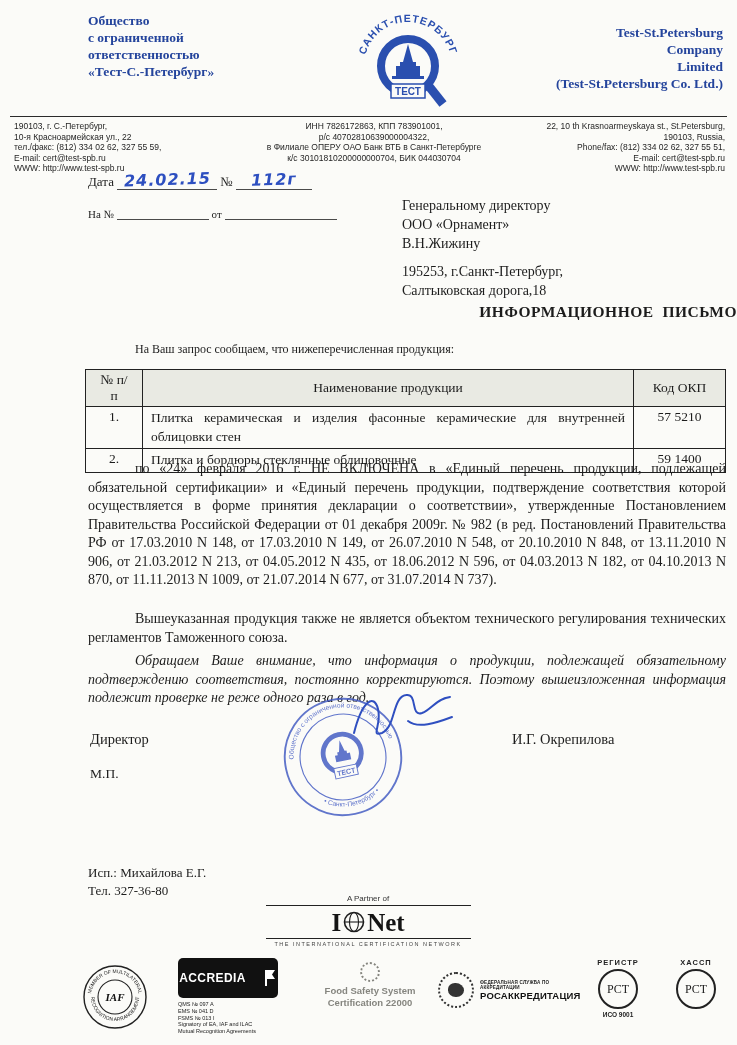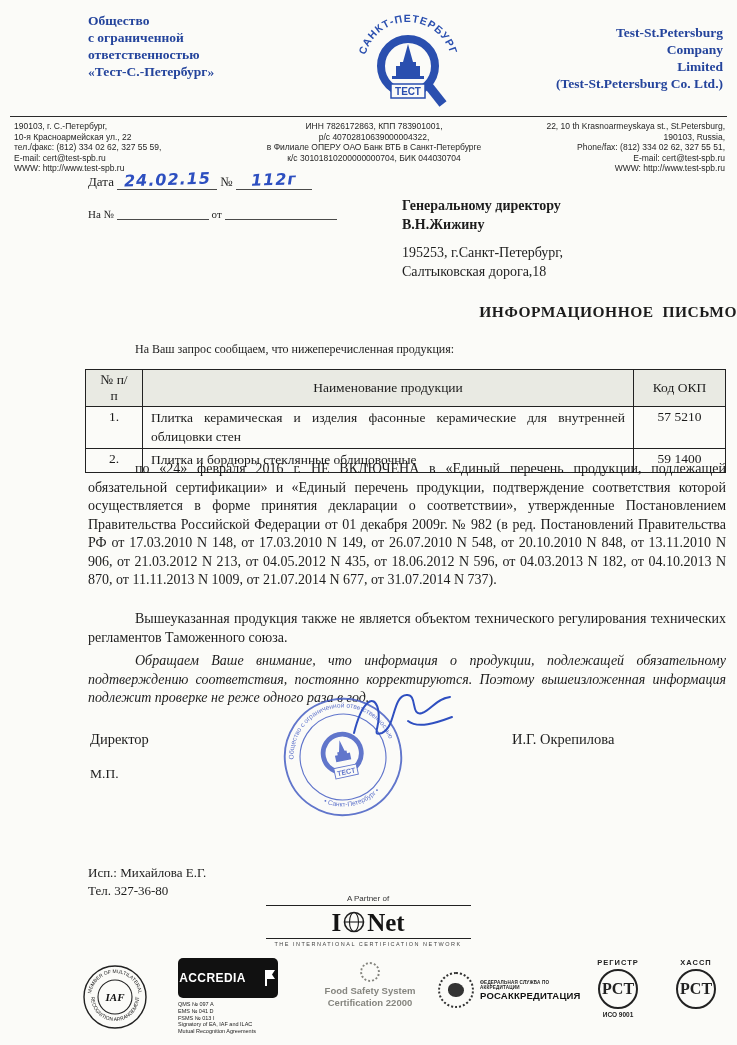--- a/index.html
+++ b/index.html
@@ -23,21 +23,21 @@
   .u{display:inline-block;border-bottom:1px solid #4a4a4a;text-align:center;vertical-align:bottom}
   .u-date{min-width:100px}
   .u-num{min-width:76px}
   .hand{font-family:"DejaVu Sans",sans-serif;font-style:italic;font-weight:600;color:#2d4fc0;
         font-size:16px;letter-spacing:1px;display:inline-block;transform:rotate(-2deg)}
   .ref-line{left:88px;top:208px;font-size:11px}
   .blank{display:inline-block;border-bottom:1px solid #4a4a4a;height:12px;vertical-align:bottom}
 
   
   .recipient{left:402px;top:196px;width:270px;font-size:14px;line-height:19px}
-  .recipient .bold{font-weight:700}
+  .recipient .bold{font-weight:400}
   .recipient .gap{height:9px}
 
   .title{left:0;top:303px;width:100%;text-align:right;font-weight:700;font-size:15.5px;
          letter-spacing:.5px;white-space:pre}
   .intro{left:88px;top:342px;width:640px;font-size:12px;text-indent:47px}
 
   
   .tbl{left:85px;top:369px;width:641px;border-collapse:collapse;font-size:13.5px}
   .tbl th{border:1.5px solid #222;background:#e9eae3;font-weight:400;padding:2px 12px;height:20px}
   .tbl td{border:1.5px solid #222;padding:2px 8px;vertical-align:top}
@@ -82,21 +82,21 @@
   .ros-emblem{width:36px;height:36px;border:2px dotted #333;border-radius:50%;flex:0 0 auto;
               display:flex;align-items:center;justify-content:center}
   .ros-dot{width:16px;height:14px;background:#333;border-radius:45% 55% 50% 50%}
   .ros-top{font-size:4.6px;font-weight:700;color:#222;letter-spacing:.2px}
   .ros-name{font-size:9.5px;font-weight:700;color:#111;letter-spacing:.2px}
   .l-registr{left:586px;top:958px;width:64px;text-align:center;font-family:"Liberation Sans",sans-serif}
   .l-haccp{left:668px;top:958px;width:56px;text-align:center;font-family:"Liberation Sans",sans-serif}
   .rst-title{font-size:7.5px;font-weight:700;letter-spacing:1px;color:#222;margin-bottom:2px}
   .rst-circle{width:40px;height:40px;border:2px solid #222;border-radius:50%;margin:0 auto;
               display:flex;align-items:center;justify-content:center}
-  .rst-mark{font-family:"Liberation Serif",serif;font-weight:700;font-size:16px;color:#222}
+  .rst-mark{font-family:"Liberation Serif",serif;font-weight:400;font-size:12px;color:#222}
   .rst-sub{font-size:6.5px;font-weight:700;color:#222;margin-top:2px}
 </style>
 </head>
 <body>
 
 <div class="page">
 
   <div class="abs org-ru">
     <div>Общество</div>
     <div>с ограниченной</div>
@@ -158,20 +158,21 @@
 
   <div class="abs ref-line">
     <span>На №</span>
     <span class="blank" style="width:92px"></span>
     <span>от</span>
     <span class="blank" style="width:112px"></span>
   </div>
 
   <div class="abs recipient">
     <div class="bold">Генеральному директору</div>
+    <div class="bold">ООО «Орнамент»</div>
     <div class="bold">В.Н.Жижину</div>
     <div class="gap"></div>
     <div>195253, г.Санкт-Петербург,</div>
     <div>Салтыковская дорога,18</div>
   </div>
 
   <div class="abs title">ИНФОРМАЦИОННОЕ  ПИСЬМО</div>
   <div class="abs intro">На Ваш запрос сообщаем, что нижеперечисленная продукция:</div>
 
   <table class="abs tbl">

